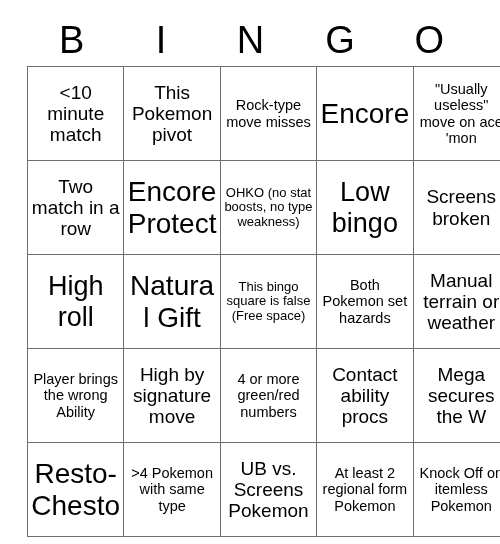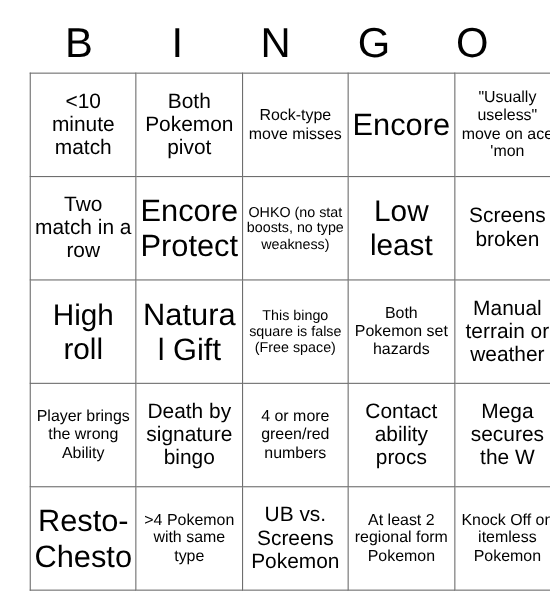--- a/index.html
+++ b/index.html
@@ -83,21 +83,21 @@
     <div class="header-letter">O</div>
   </div>
 
   <table id="bingo-grid">
     <tbody>
       <tr>
         <td>
             <span class="cell-text size-md">&lt;10 minute match</span>
           </td>
         <td>
-            <span class="cell-text size-md">Both Pokemon pivot</span>
+            <span class="cell-text size-md">This Pokemon pivot</span>
           </td>
         <td>
             <span class="cell-text size-sm">Rock-type move misses</span>
           </td>
         <td>
             <span class="cell-text size-lg">Encore</span>
           </td>
         <td>
             <span class="cell-text size-sm">"Usually useless" move on ace 'mon</span>
           </td>
@@ -106,21 +106,21 @@
         <td>
             <span class="cell-text size-md">Two match in a row</span>
           </td>
         <td>
             <span class="cell-text size-lg">Encore Protect</span>
           </td>
         <td>
             <span class="cell-text size-xs">OHKO (no stat boosts, no type weakness)</span>
           </td>
         <td>
-            <span class="cell-text size-xl">Low least</span>
+            <span class="cell-text size-xl">Low bingo</span>
           </td>
         <td>
             <span class="cell-text size-md">Screens broken</span>
           </td>
       </tr>
       <tr>
         <td>
             <span class="cell-text size-xl">High roll</span>
           </td>
         <td>
@@ -134,21 +134,21 @@
           </td>
         <td>
             <span class="cell-text size-md">Manual terrain or weather</span>
           </td>
       </tr>
       <tr>
         <td>
             <span class="cell-text size-sm">Player brings the wrong Ability</span>
           </td>
         <td>
-            <span class="cell-text size-md">Death by signature bingo</span>
+            <span class="cell-text size-md">High by signature move</span>
           </td>
         <td>
             <span class="cell-text size-sm">4 or more green/red numbers</span>
           </td>
         <td>
             <span class="cell-text size-md">Contact ability procs</span>
           </td>
         <td>
             <span class="cell-text size-md">Mega secures the W</span>
           </td>

